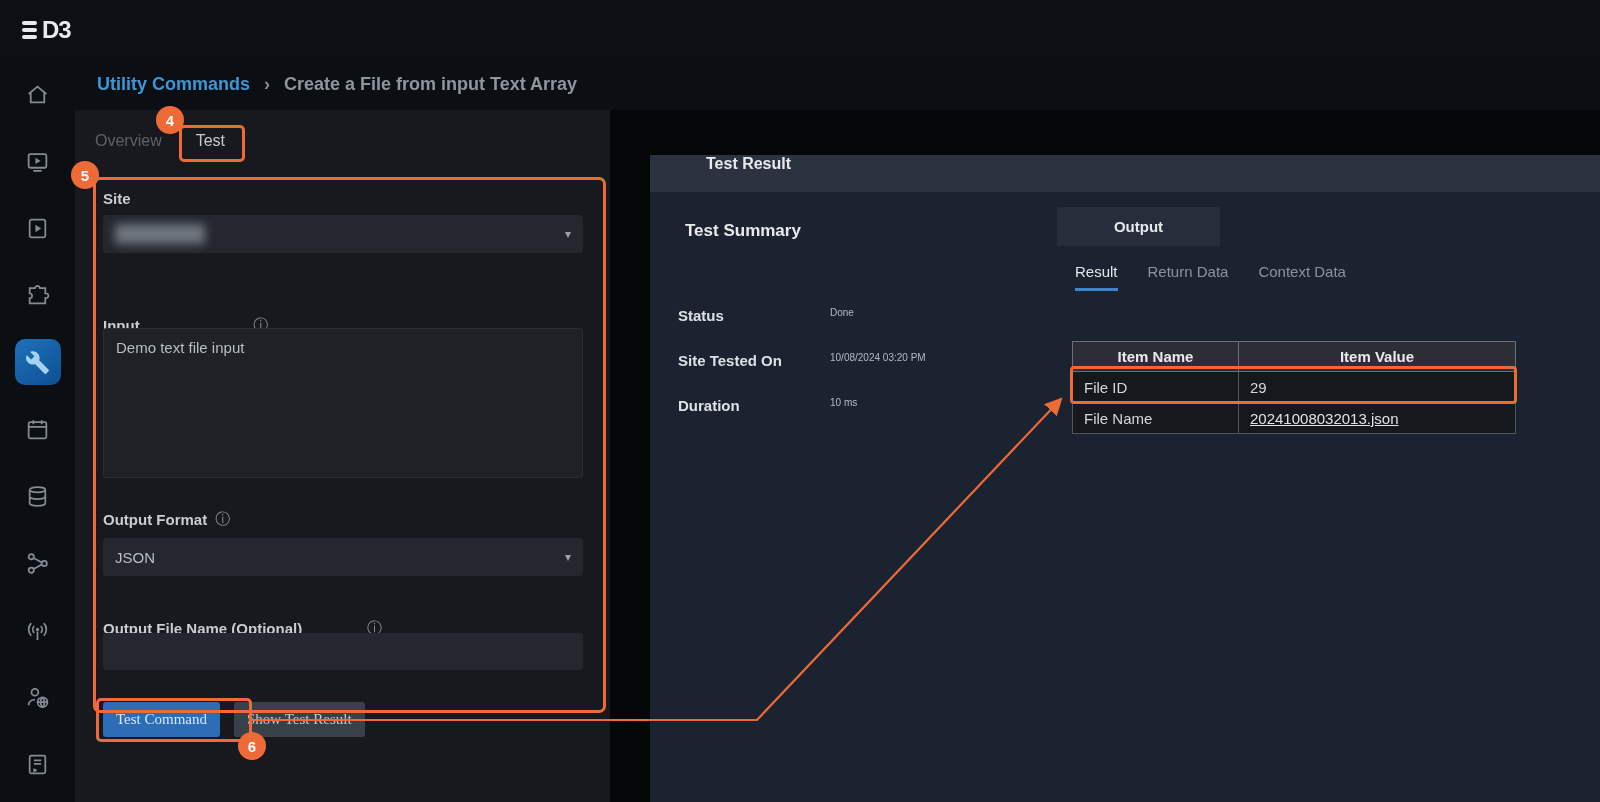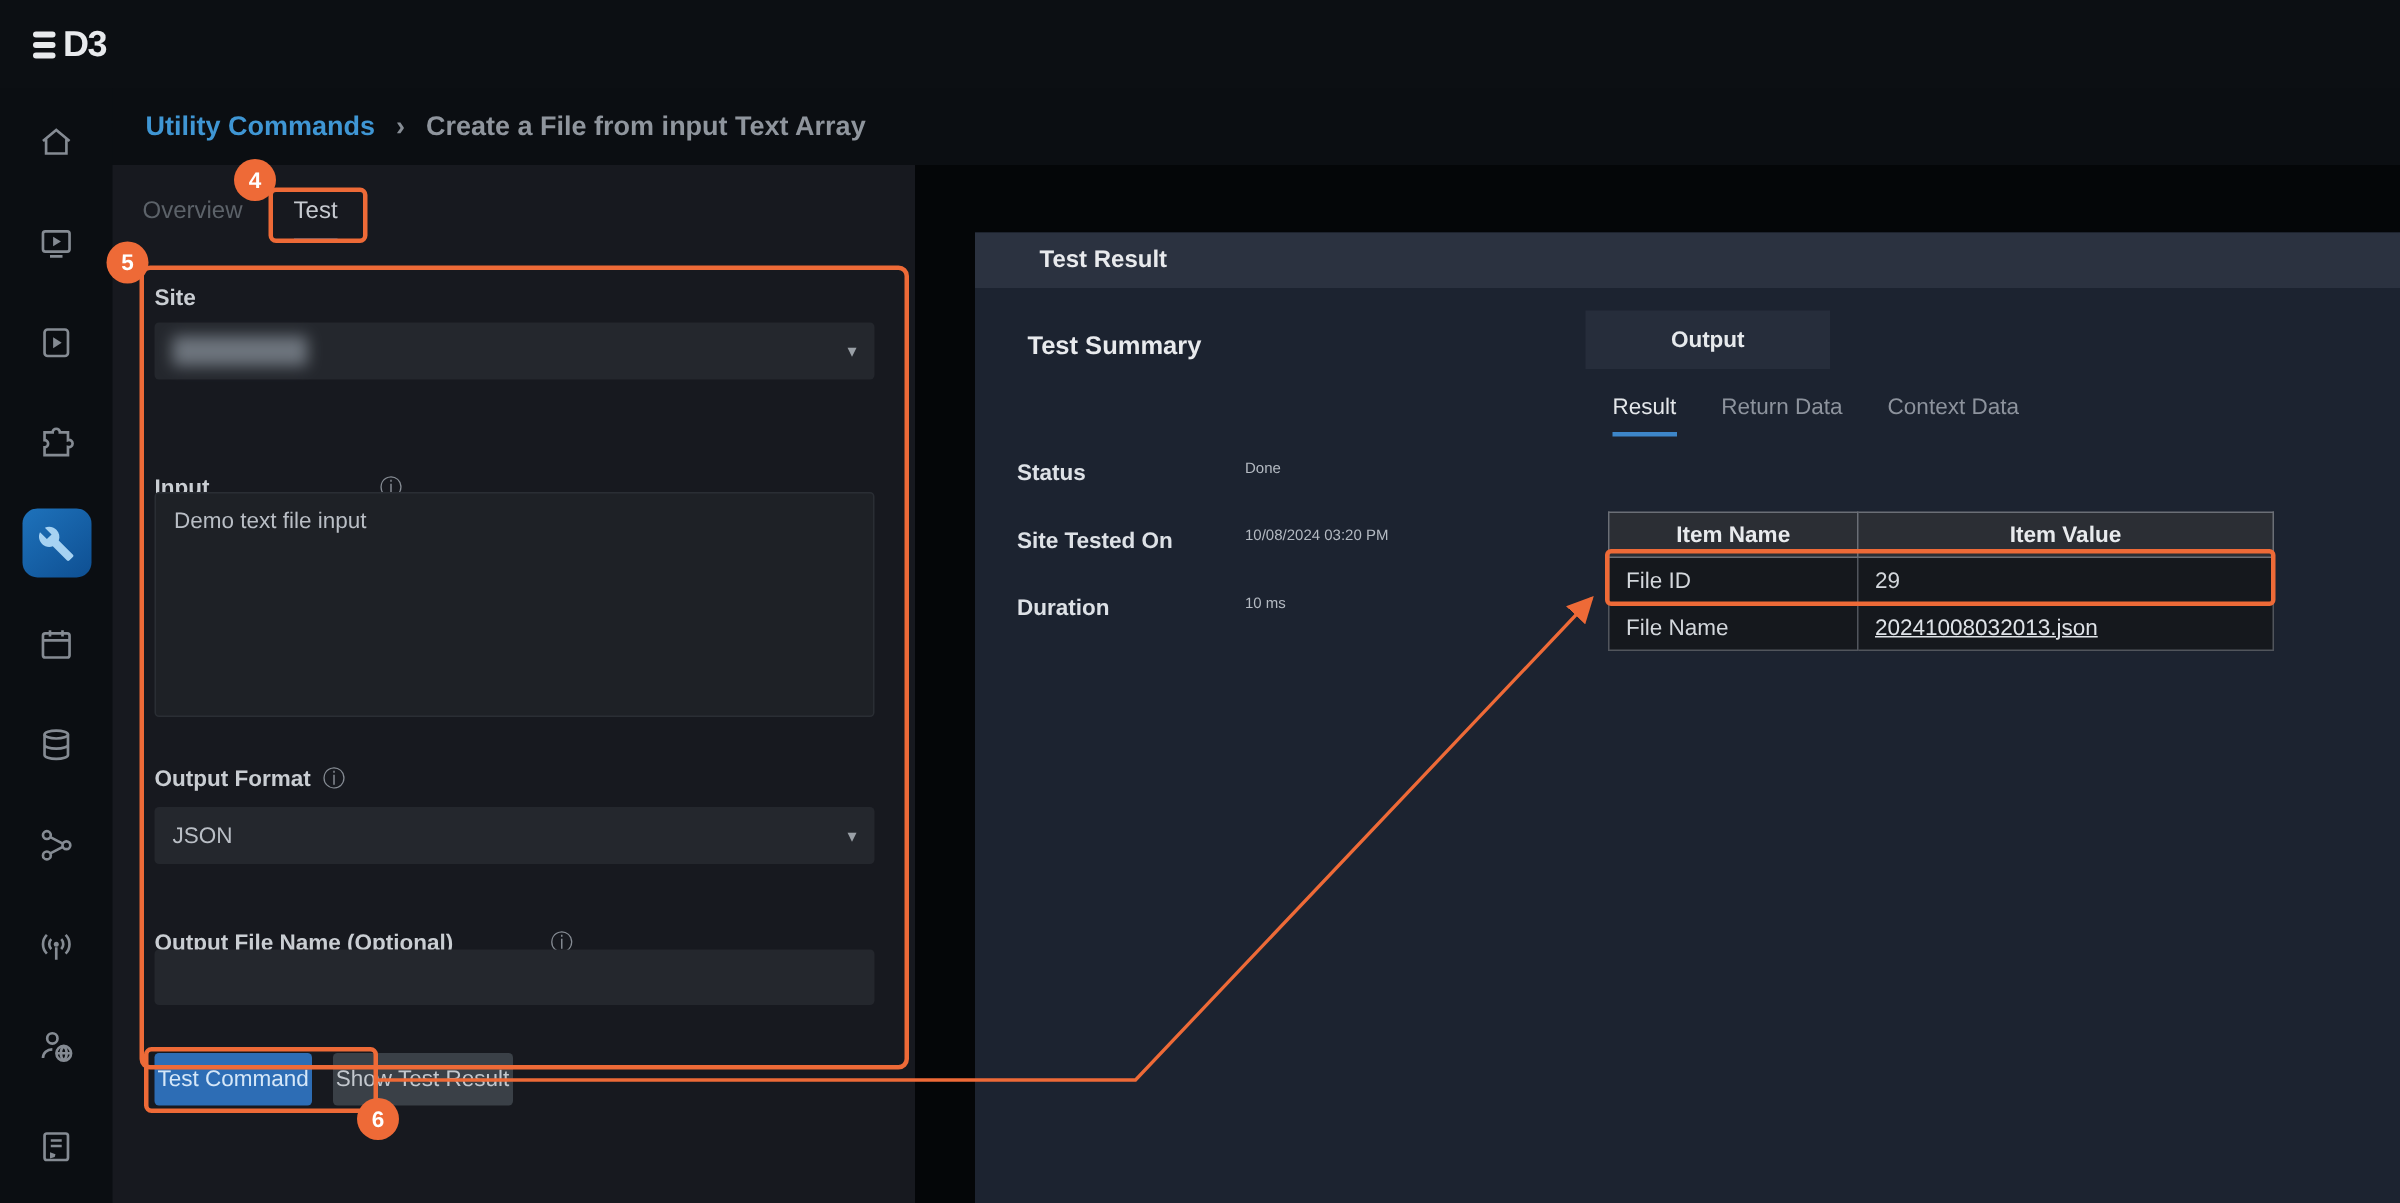--- a/index.html
+++ b/index.html
@@ -48,27 +48,27 @@
 
   .select { position:absolute; left:28px; width:480px; height:38px; background:#24272d; border-radius:3px; display:flex; align-items:center; padding:0 12px; cursor:pointer; }
   .select .chev { margin-left:auto; color:#9aa0a7; font-size:12px; }
   .select .sel-value { color:#b9bec5; font-size:15px; }
   .redacted { width:90px; height:20px; border-radius:2px; background:#7b838c; filter:blur(5px); opacity:.85; }
 
   .ta { position:absolute; left:28px; top:218px; width:480px; height:150px; background:#1e2126; border:1px solid #2a2e34; border-radius:3px; color:#b9bec5; font-size:15px; font-family:"Liberation Sans","DejaVu Sans",sans-serif; padding:10px 12px; resize:none; outline:none; }
   .txt-input { position:absolute; left:28px; top:523px; width:480px; height:37px; background:#24272d; border:none; border-radius:3px; color:#b9bec5; font-size:15px; padding:0 12px; outline:none; }
 
   .btn-row { position:absolute; left:28px; top:592px; display:flex; gap:14px; }
-  .btn { height:35px; border:none; border-radius:3px; font-size:15px; padding:0 2px; cursor:pointer; font-family:Liberation Sans, sans-serif; }
+  .btn { height:35px; border:none; border-radius:3px; font-size:15px; padding:0 13px; cursor:pointer; font-family:Liberation Serif, serif; }
   .btn.primary { background:#2d6db5; color:#d5e7f8; }
   .btn.secondary { background:#3a4047; color:#c3c8ce; }
 
   
   .result-panel { position:absolute; left:650px; top:155px; width:950px; height:647px; background:#1c2330; z-index:2; }
-  .result-header { height:37px; background:#2b3240; display:flex; align-items:center; padding-left:43px; }
+  .result-header { height:37px; background:#2b3240; display:flex; align-items:flex-start; padding-left:56px; }
   .result-title { color:#e8eaed; font-size:16px; font-weight:bold; }
   .summary-heading { position:absolute; left:35px; top:66px; color:#e8eaed; font-size:17px; font-weight:bold; }
   .summary-grid { position:absolute; left:28px; top:152px; display:grid; grid-template-columns:152px auto; row-gap:24px; }
   .s-label { color:#dde1e6; font-size:15px; font-weight:bold; height:21px; }
   .s-value { color:#b4bac2; font-size:10px; height:21px; }
 
   .output-tab { position:absolute; left:407px; top:52px; width:163px; height:39px; background:#262d3b; display:grid; place-items:center; color:#e6e9ec; font-size:15px; font-weight:bold; cursor:pointer; }
   .subtabs { position:absolute; left:425px; top:108px; display:flex; gap:30px; }
   .subtab { font-size:15px; color:#8d939d; padding-bottom:8px; cursor:pointer; }
   .subtab.active { color:#e4e7ea; border-bottom:3px solid #3d86c9; }

